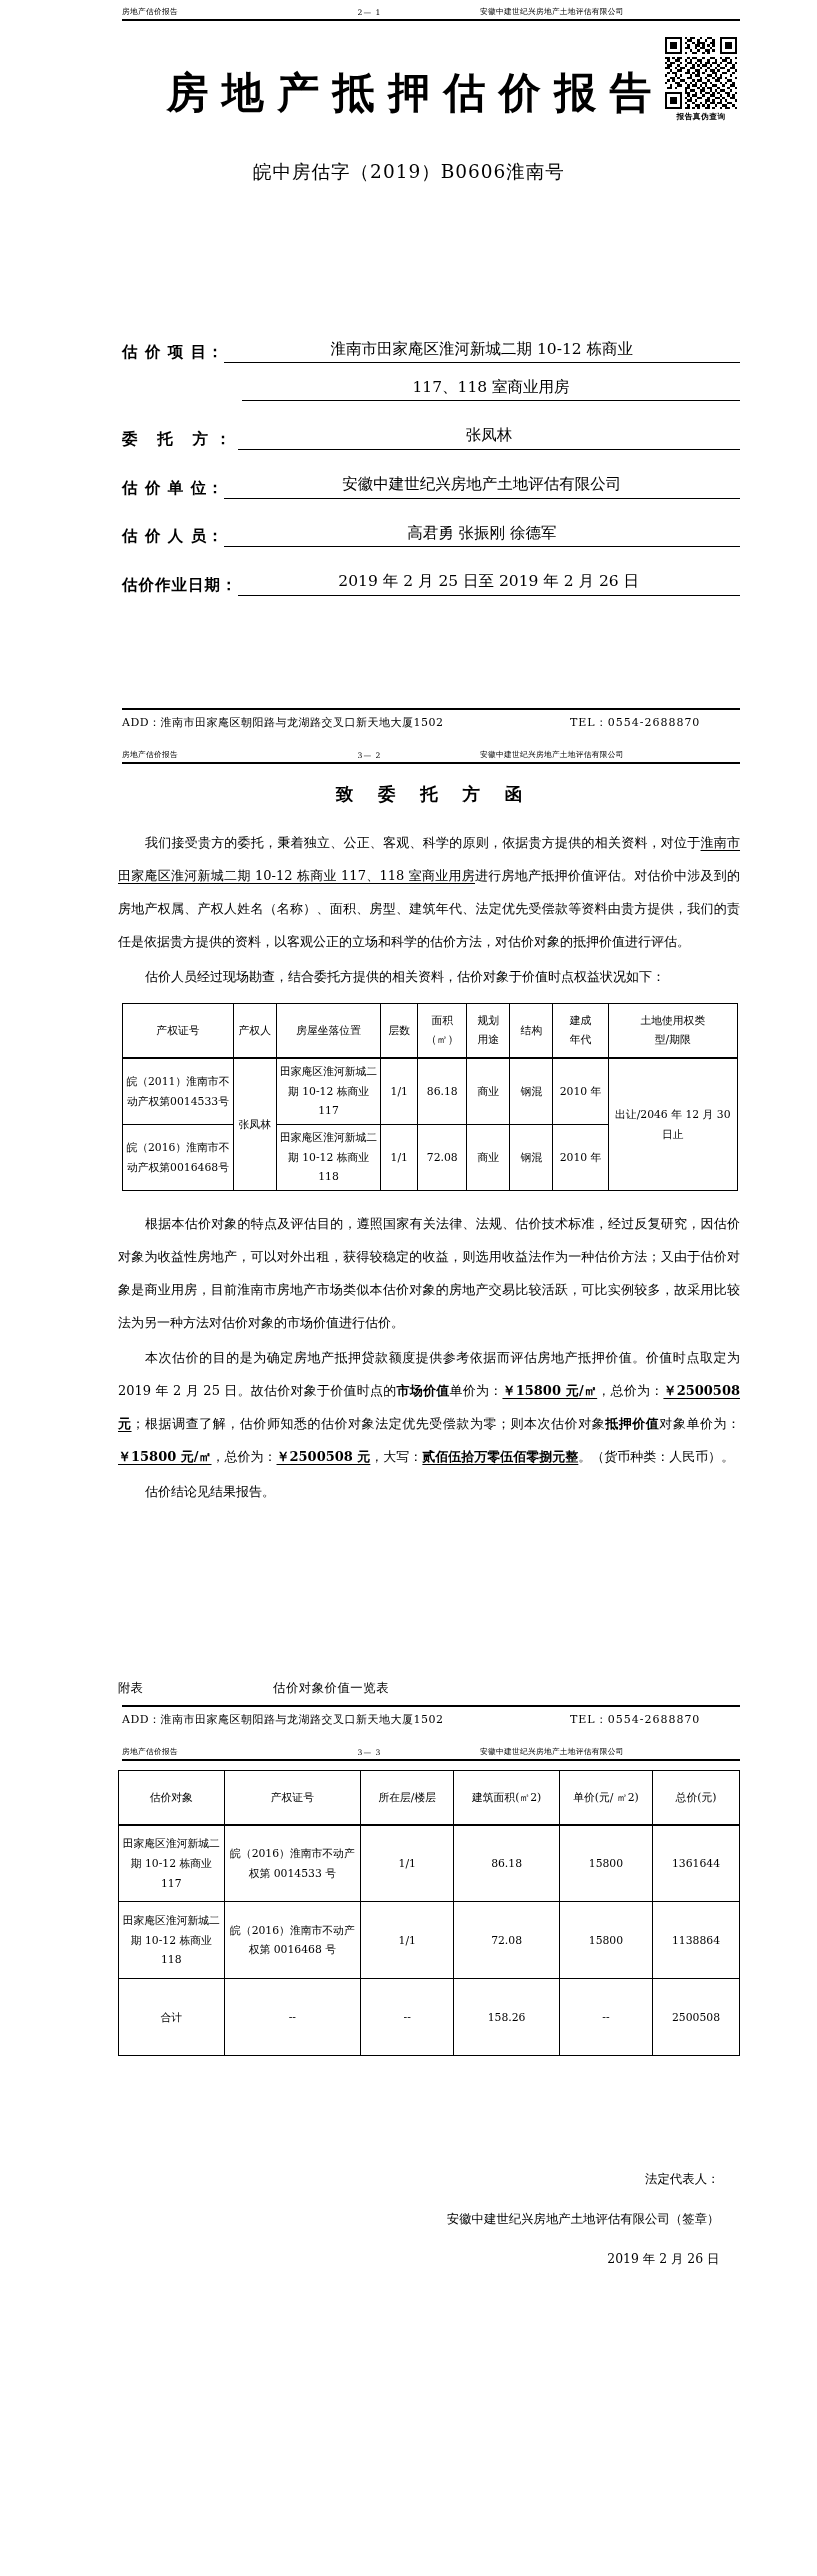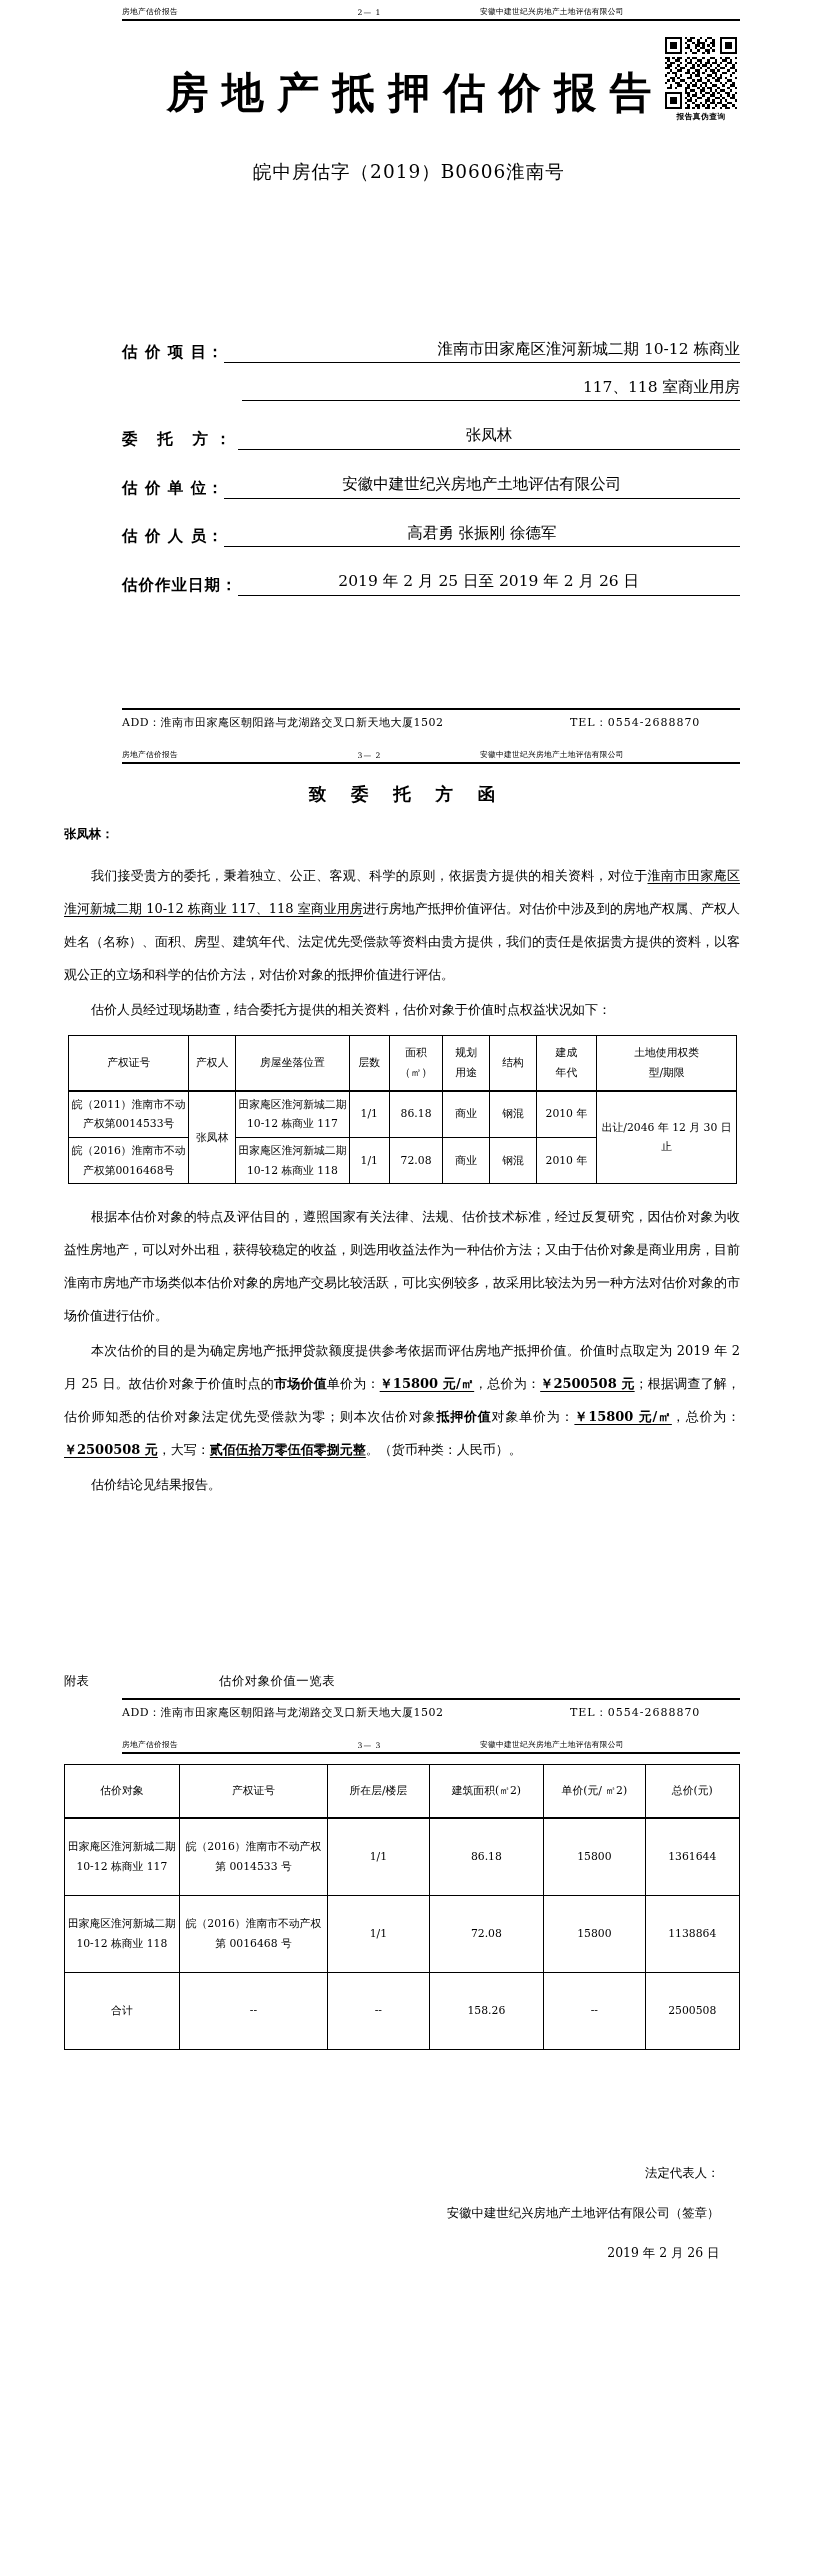--- a/index.html
+++ b/index.html
@@ -91,28 +91,28 @@
   .flabel { white-space: nowrap; flex: 0 0 auto; letter-spacing: 1px; }
   .flabel.sp   { letter-spacing: 7.2px; }
   .fvalue {
     flex: 1;
     border-bottom: 1.5px solid #000;
     text-align: center;
     padding-bottom: 2.6px;
     font-weight: normal;
   }
   .fvalue.cont {
-    text-align: right;
+    text-align: center;
     border-bottom: 1.5px solid #000;
   }
   .frow.second { margin-top: -10.3px; }
   .frow.second .pad { flex: 0 0 120px; }
 
   
-  .body { margin: 0 78px 0 64px; }
+  .body { margin: 0 78px 0 118px; }
   .sec-title {
     text-align: center;
     font-size: 17.5px;
     font-weight: bold;
     letter-spacing: 9.3px;
     padding-left: 9.3px;
     margin: 17.5px 0 20.6px 0;
     font-family: "DejaVu Serif", "Liberation Serif", serif;
   }
   .salutation {
@@ -475,21 +475,20 @@
   <div class="page">
 
     <div class="runhead">
       <span class="rh-left">房地产估价报告</span>
       <span class="rh-mid">3— 2</span>
       <span class="rh-right">安徽中建世纪兴房地产土地评估有限公司</span>
     </div>
 
     <div class="body">
       <div class="sec-title">致 委 托 方 函</div>
-      <div class="salutation">张凤林：</div>
 
       <p class="para"><span>我们接受贵方的委托，秉着独立、公正、客观、科学的原则，依据贵方提供的相关资料，对位于</span><span class="u">淮南市田家庵区淮河新城二期 10-12 栋商业 117、118 室商业用房</span><span>进行房地产抵押价值评估。对估价中涉及到的房地产权属、产权人姓名（名称）、面积、房型、建筑年代、法定优先受偿款等资料由贵方提供，我们的责任是依据贵方提供的资料，以客观公正的立场和科学的估价方法，对估价对象的抵押价值进行评估。</span></p>
 
       <p class="para">估价人员经过现场勘查，结合委托方提供的相关资料，估价对象于价值时点权益状况如下：</p>
 
       <table class="grid t1">
         <thead>
           <tr>
             <th style="width:18%"><span>产权证号</span></th>
             <th style="width:7%"><span>产权人</span></th>

